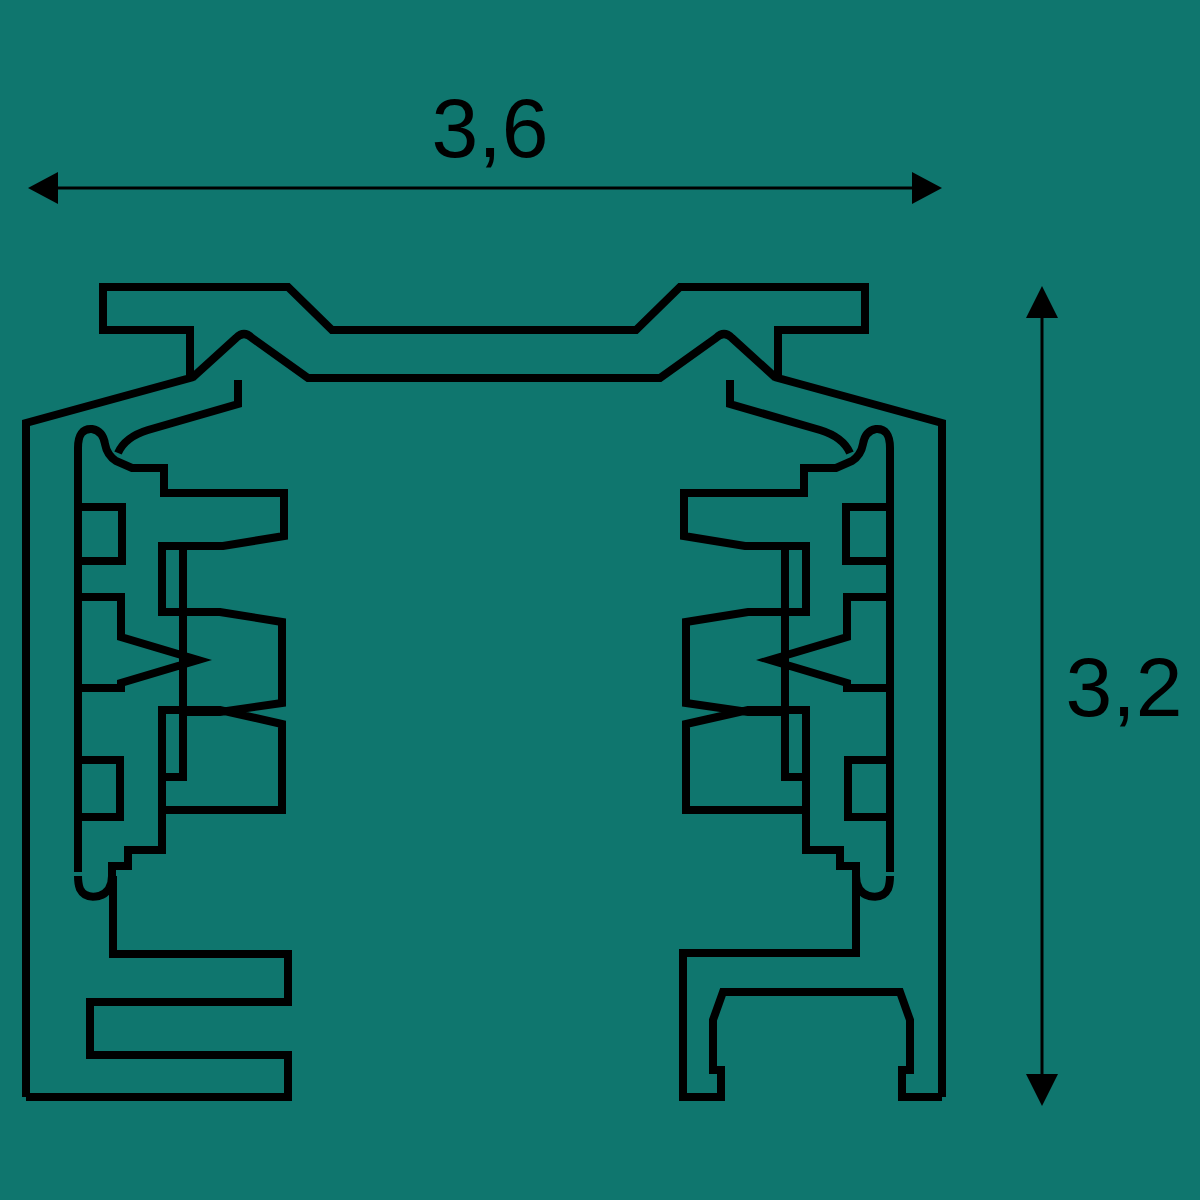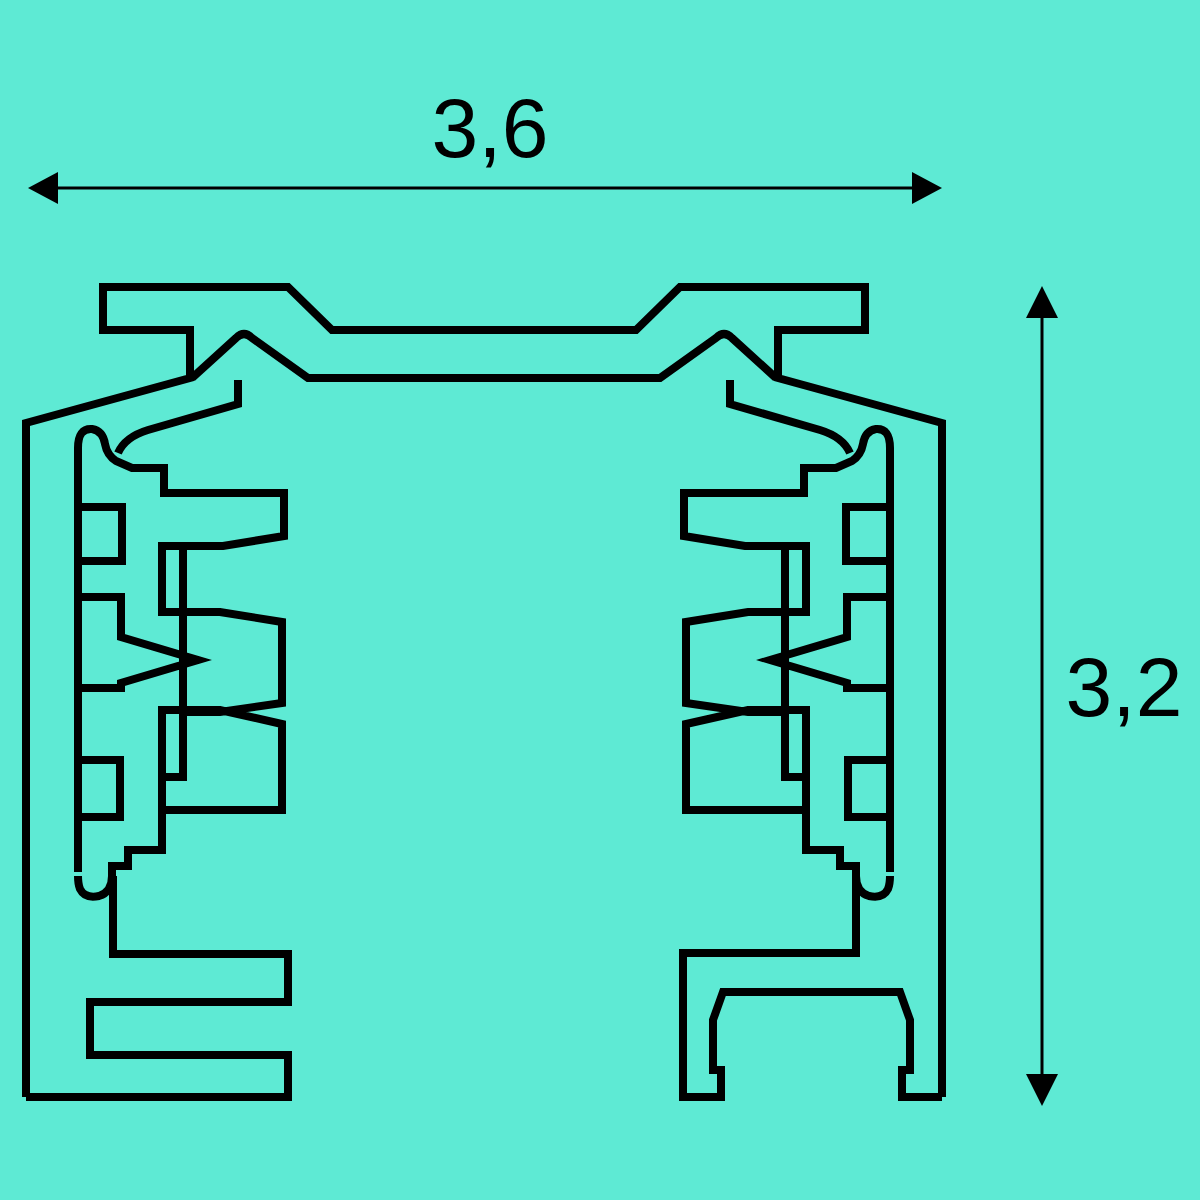--- a/index.html
+++ b/index.html
@@ -7,21 +7,21 @@
     padding: 0;
     background: #ffffff;
     width: 1200px;
     height: 1200px;
     overflow: hidden;
     font-family: "Liberation Sans", "DejaVu Sans", sans-serif;
   }
   .stage {
     width: 1200px;
     height: 1200px;
-    background: #5eead4;
+    background: #0f766e;
     position: relative;
   }
   svg { display: block; }
   .profile-stroke {
     fill: none;
     stroke: #000000;
     stroke-width: 8;
     stroke-linejoin: miter;
     stroke-linecap: butt;
   }

